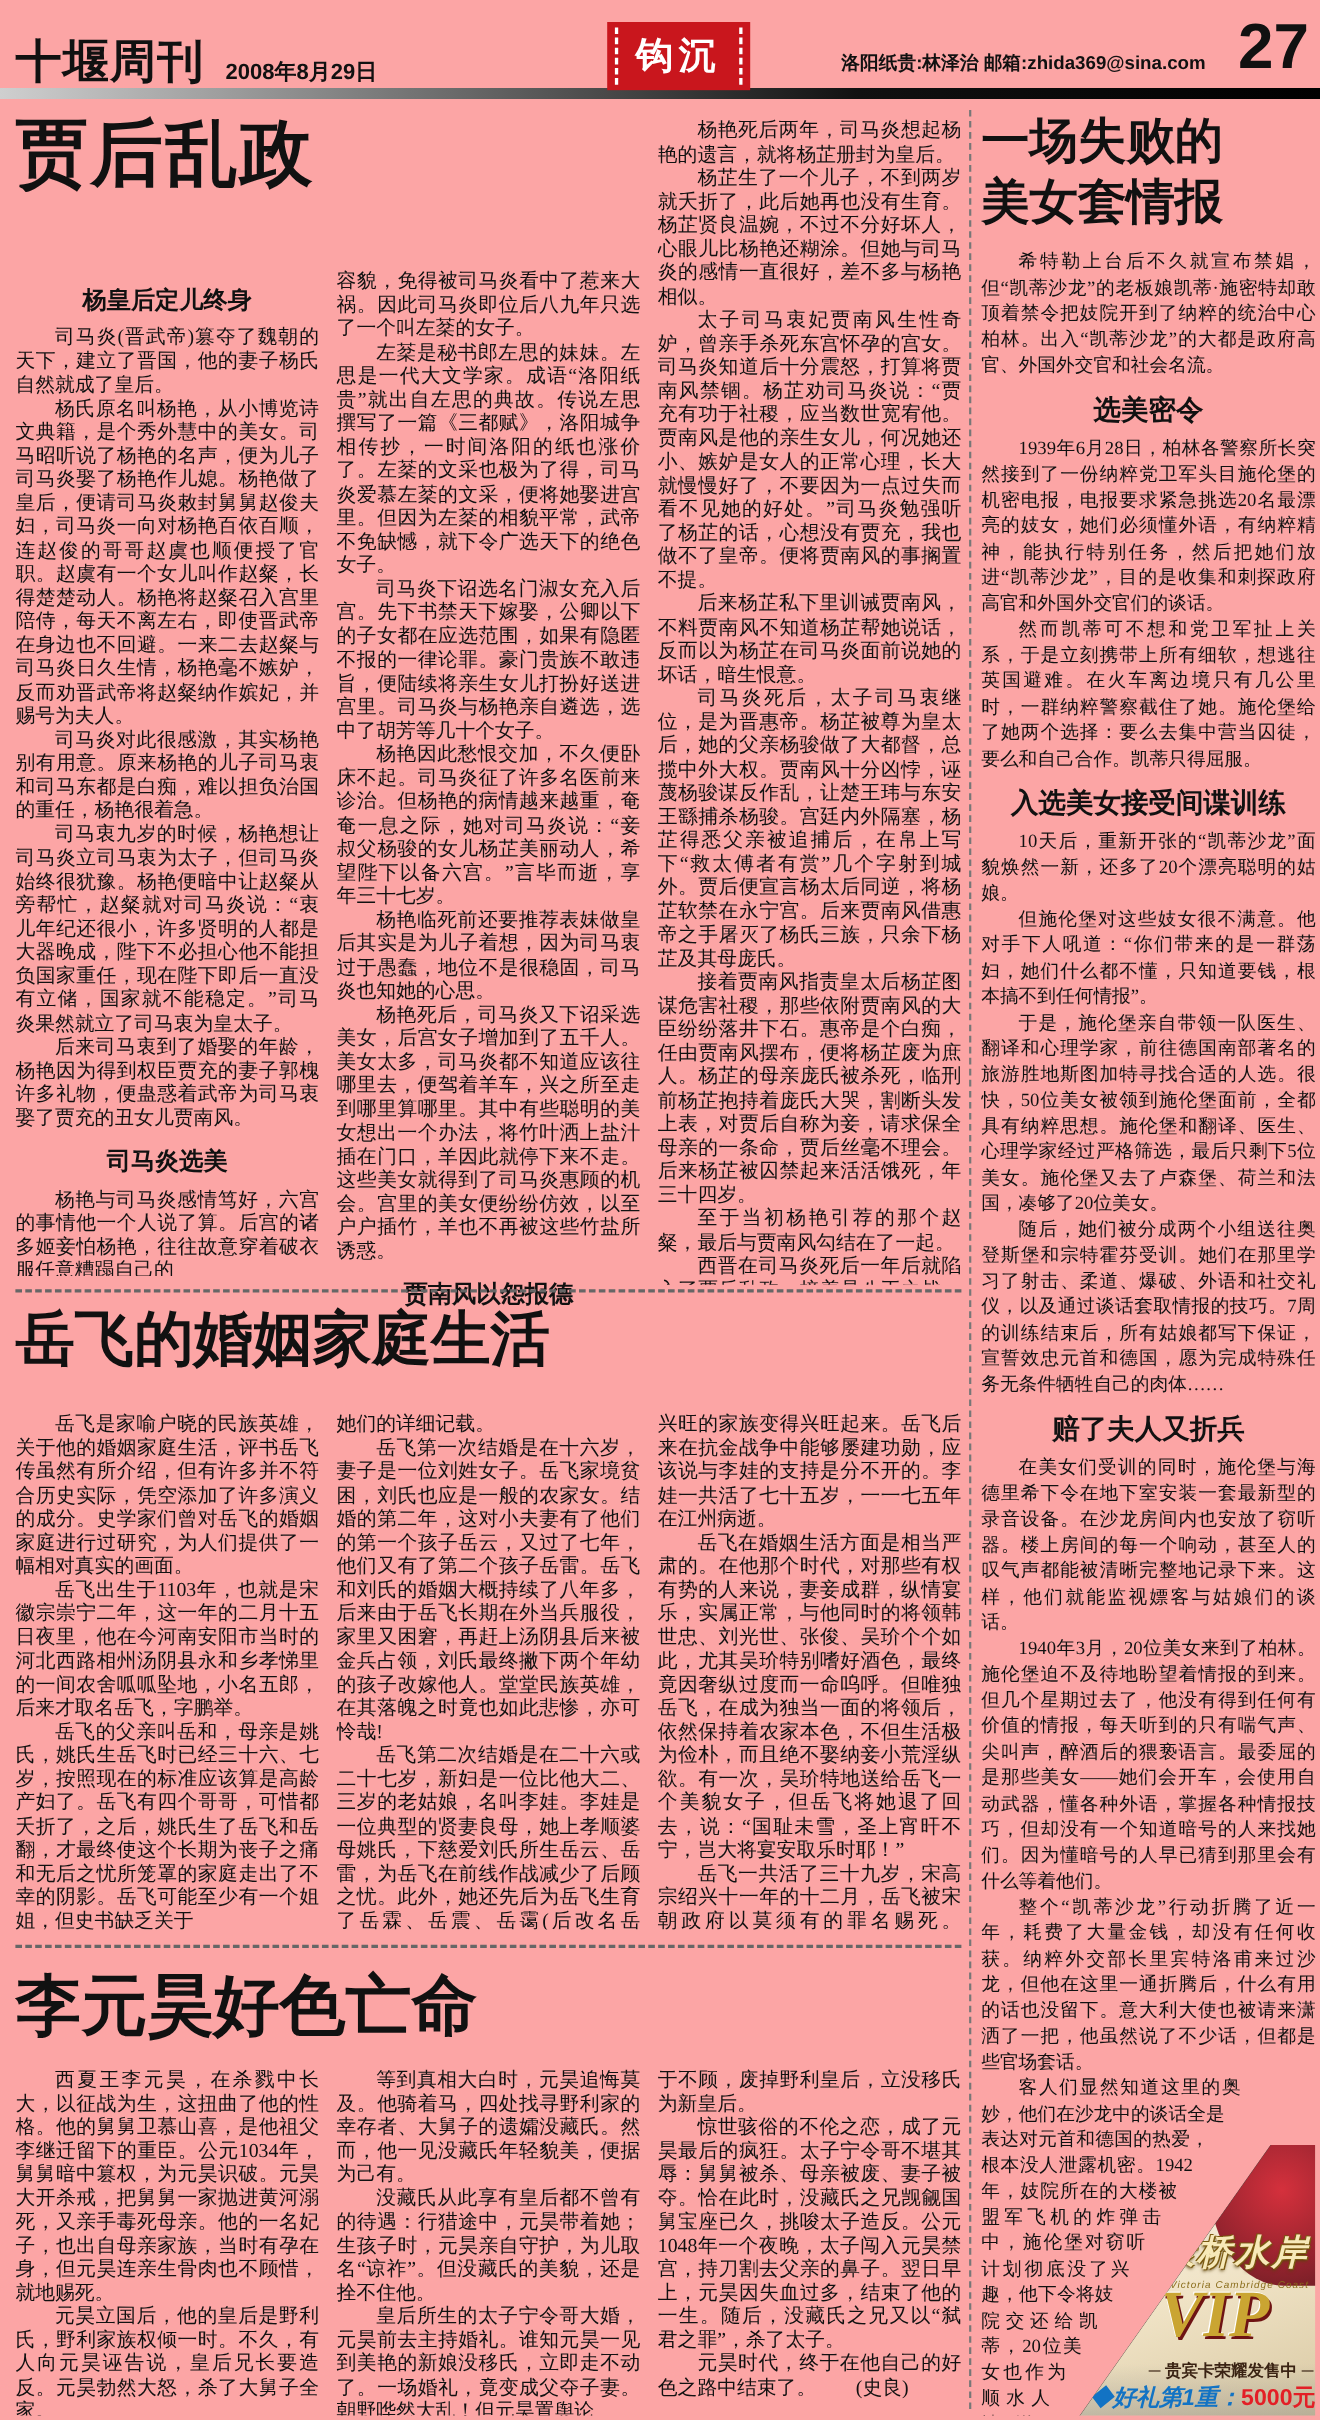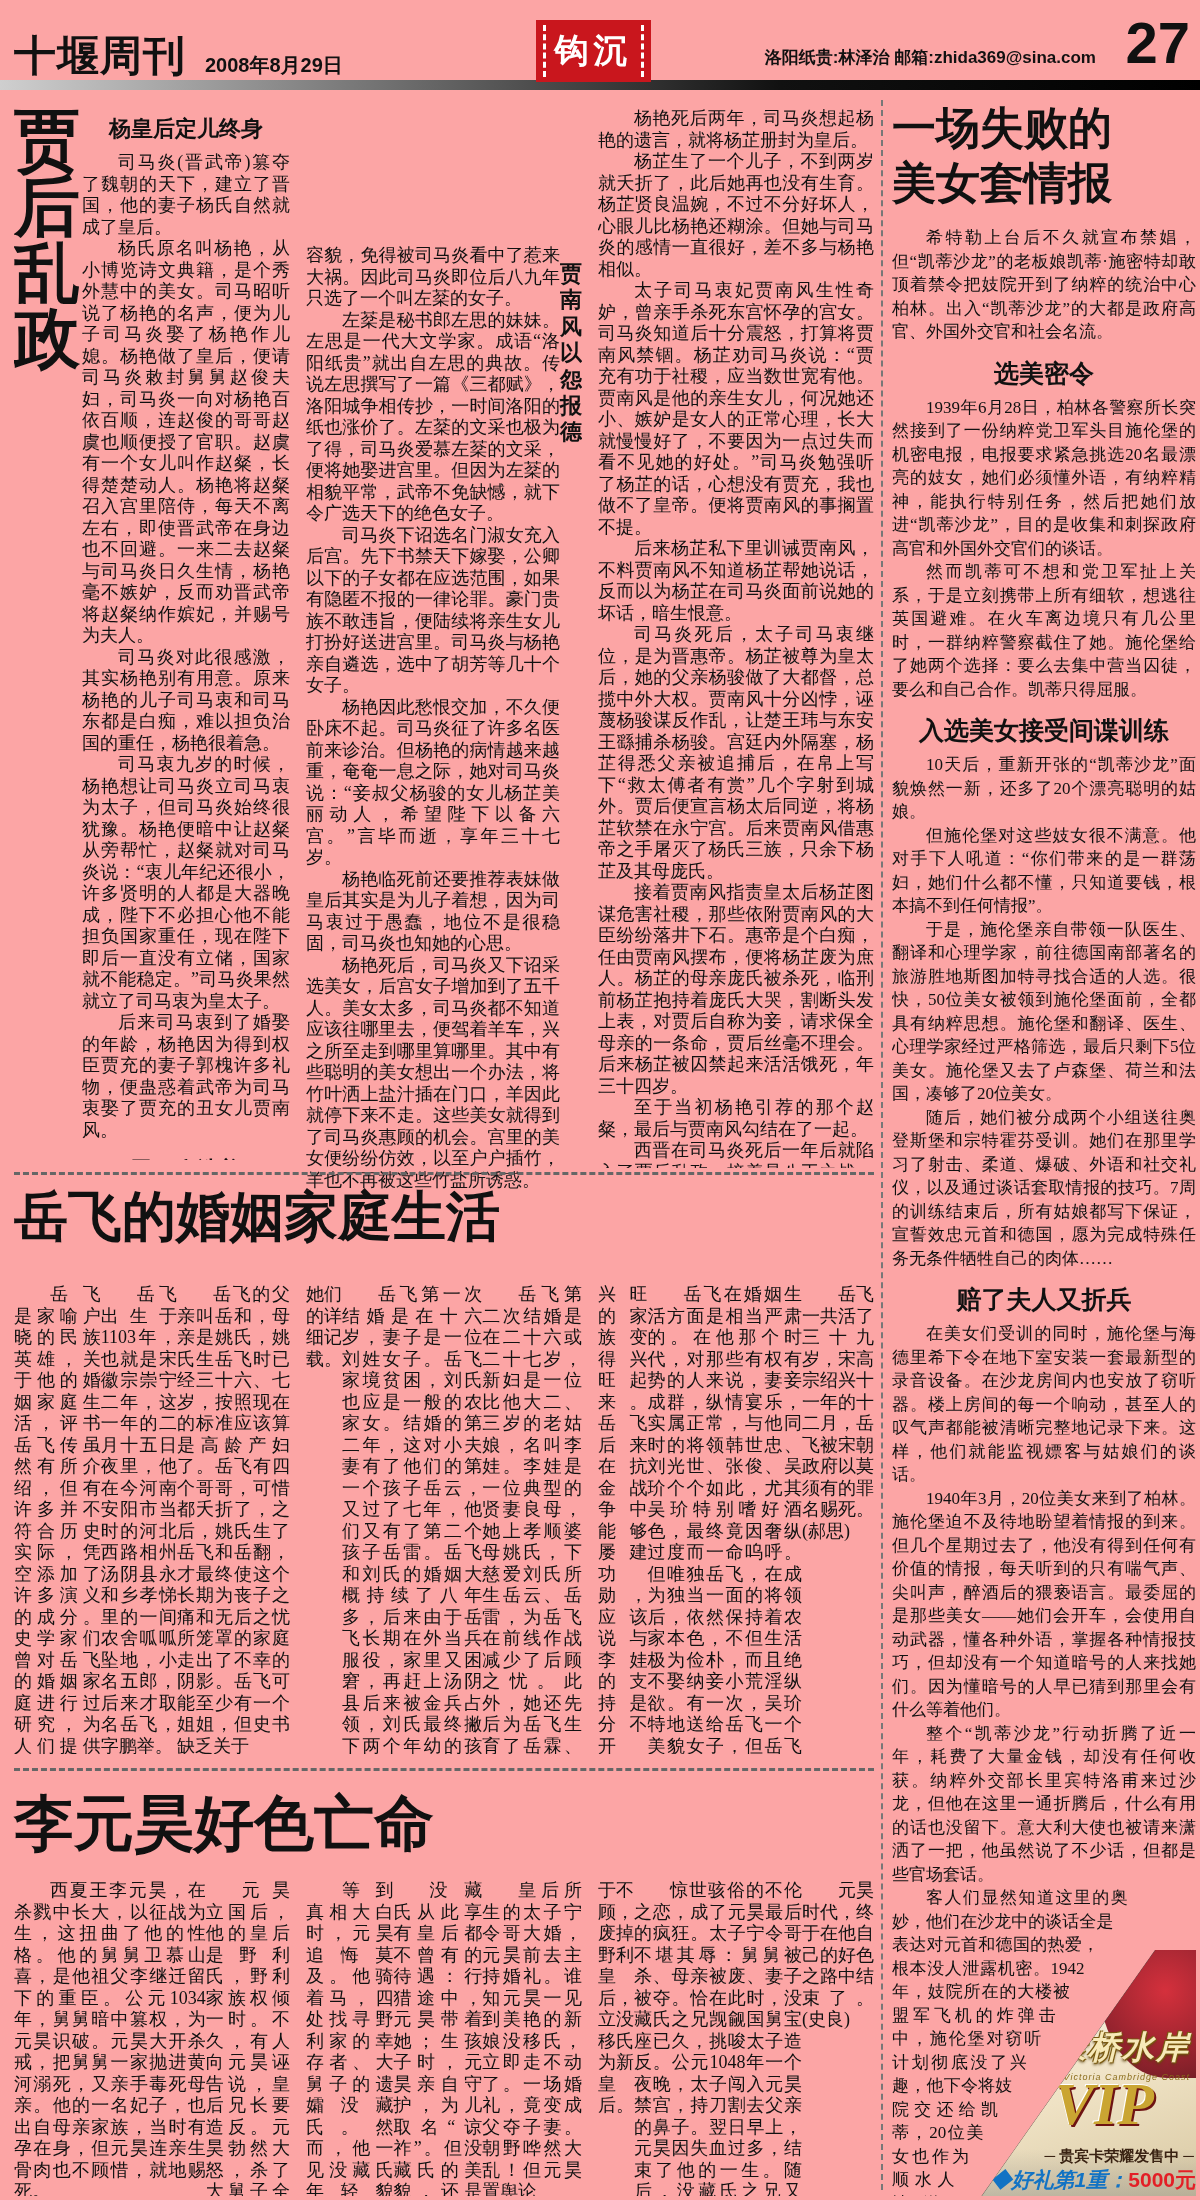--- a/index.html
+++ b/index.html
@@ -1,36 +1,36 @@
 <!DOCTYPE html>
 <html><head>
 <meta charset="utf-8">
 <style>
   html,body{margin:0;padding:0;background:#e9e9e9;}
   .page{position:relative;width:1200px;height:2200px;background:#fca5a5;overflow:hidden;
         font-family:"Liberation Serif",serif;color:#111;}
   
   .masthead{position:absolute;left:14px;top:28px;font-weight:900;font-size:42px;letter-spacing:1px;font-family:"Liberation Serif",serif;}
   .issue-date{position:absolute;left:205px;top:52px;font-weight:700;font-size:20px;font-family:"Liberation Sans",sans-serif;}
-  .stamp{position:absolute;left:536px;top:20px;width:115px;height:62px;background:#c9161d;color:#fff;
+  .stamp{position:absolute;left:552px;top:20px;width:130px;height:62px;background:#c9161d;color:#fff;
          display:flex;align-items:center;justify-content:center;font-family:"Liberation Sans",sans-serif;
          font-weight:900;font-size:34px;letter-spacing:5px;z-index:3;}
   .stamp::before,.stamp::after{content:"";position:absolute;top:5px;bottom:5px;width:0;border-left:3px dashed #fff;}
   .stamp::before{left:7px;} .stamp::after{right:7px;}
   .editor-line{position:absolute;right:104px;top:46px;font-weight:700;font-size:17px;font-family:"Liberation Sans",sans-serif;}
   .page-number{position:absolute;right:10px;top:14px;font-weight:900;font-size:58px;line-height:1;font-family:"Liberation Sans",sans-serif;}
   .header-rule{position:absolute;left:0;top:80px;width:1200px;height:10px;
                background:linear-gradient(90deg,#cfcfcf,#777 30%,#111 65%,#000);}
   
   .v-divider{position:absolute;left:881px;top:100px;height:2090px;width:0;border-left:2px dashed #777;}
   .h-divider{position:absolute;left:0;width:860px;height:0;border-top:3px dashed #666;}
   
   .main{position:absolute;left:14px;top:100px;width:860px;height:2100px;}
   .cols{display:flex;gap:16px;}
-  .col{flex:0 0 276px;width:276px;overflow:hidden;display:flex;flex-direction:row;}
+  .col{flex:0 0 276px;width:276px;overflow:hidden;display:flex;flex-direction:column;}
   .flow{overflow:hidden;}
   .pin{margin-top:auto;}
   .main .col{font-size:18px;line-height:21.5px;}
   p.p,p.pc{margin:0;text-align:justify;}
   p.p{text-indent:2em;} p.pc{text-indent:0;}
   p.sub{margin:16px 0 10px;text-indent:0;text-align:center;font-family:"Liberation Sans",sans-serif;
         font-weight:800;font-size:22px;line-height:1.2;}
   .headline-xl{font-weight:900;font-size:66px;line-height:1;letter-spacing:2px;margin:8px 0 70px;}
   .sec-a-sub1{margin-top:0;}
   .sec{position:absolute;left:0;}

